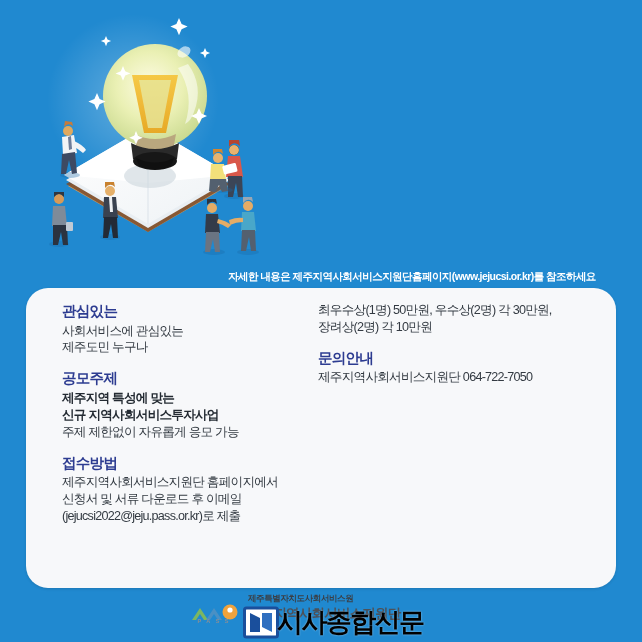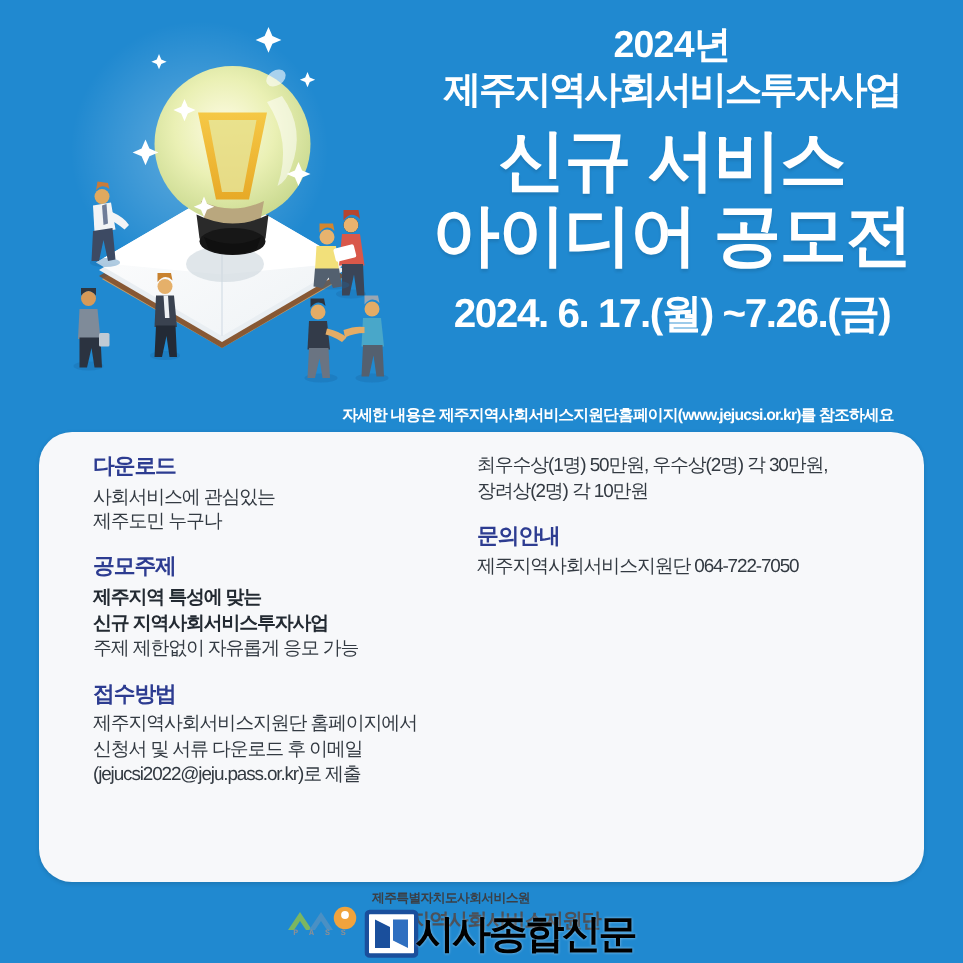--- a/index.html
+++ b/index.html
@@ -117,21 +117,20 @@
     color: #232a32;
   }
 
   
   #footer {
     position: absolute;
     left: 0;
     top: 592px;
     width: 538px;
     height: 50px;
-    font-family: Liberation Mono, monospace;
   }
   #pass-logo {
     position: absolute;
     left: 186px;
     top: 6px;
     width: 56px;
     height: 30px;
   }
   .pass-word {
     position: absolute;
@@ -309,33 +308,26 @@
     <g>
       <ellipse cx="248" cy="252" rx="11" ry="3" fill="#1a6ba8" opacity="0.35"></ellipse>
       <circle cx="248" cy="206" r="5" fill="#e4ac66"></circle>
       <path d="M243 203 q5 -6 10 -1 l-1 -5 -9 0 z" fill="#9aa6b2"></path>
       <path d="M242 212 l12 0 2 19 -15 0 z" fill="#49a7c9"></path>
       <path d="M242 230 l13 0 1 21 -5 0 -2 -14 -3 14 -5 0 z" fill="#54606f"></path>
       <path d="M229 220 q8 -3 14 -2 l0 4 q-7 0 -13 3 z" fill="#e4ac66"></path>
     </g>
   </svg>
 
-  <div class="header-block">
-    <div class="hdr-year">2024년</div>
-    <div class="hdr-sub">제주지역사회서비스투자사업</div>
-    <div class="hdr-main">신규 서비스</div>
-    <div class="hdr-main" style="margin-top:0">아이디어 공모전</div>
-    <div class="hdr-date">2024. 6. 17.(월) ~7.26.(금)</div>
-  </div>
   <div class="hdr-note">자세한 내용은 제주지역사회서비스지원단홈페이지(www.jejucsi.or.kr)를  참조하세요</div>
 
   <div id="card">
     <div class="col col-left" id="col-left">
         <div class="sec">
-          <div class="sec-title">다운로드</div>
+          <div class="sec-title">관심있는</div>
           <div class="sec-line">사회서비스에 관심있는</div>
           <div class="sec-line">제주도민  누구나</div>
         </div>
         <div class="sec">
           <div class="sec-title">공모주제</div>
           <div class="sec-line bold">제주지역 특성에 맞는</div>
           <div class="sec-line bold">신규 지역사회서비스투자사업</div>
           <div class="sec-line">주제 제한없이 자유롭게 응모 가능</div>
         </div>
         <div class="sec">

